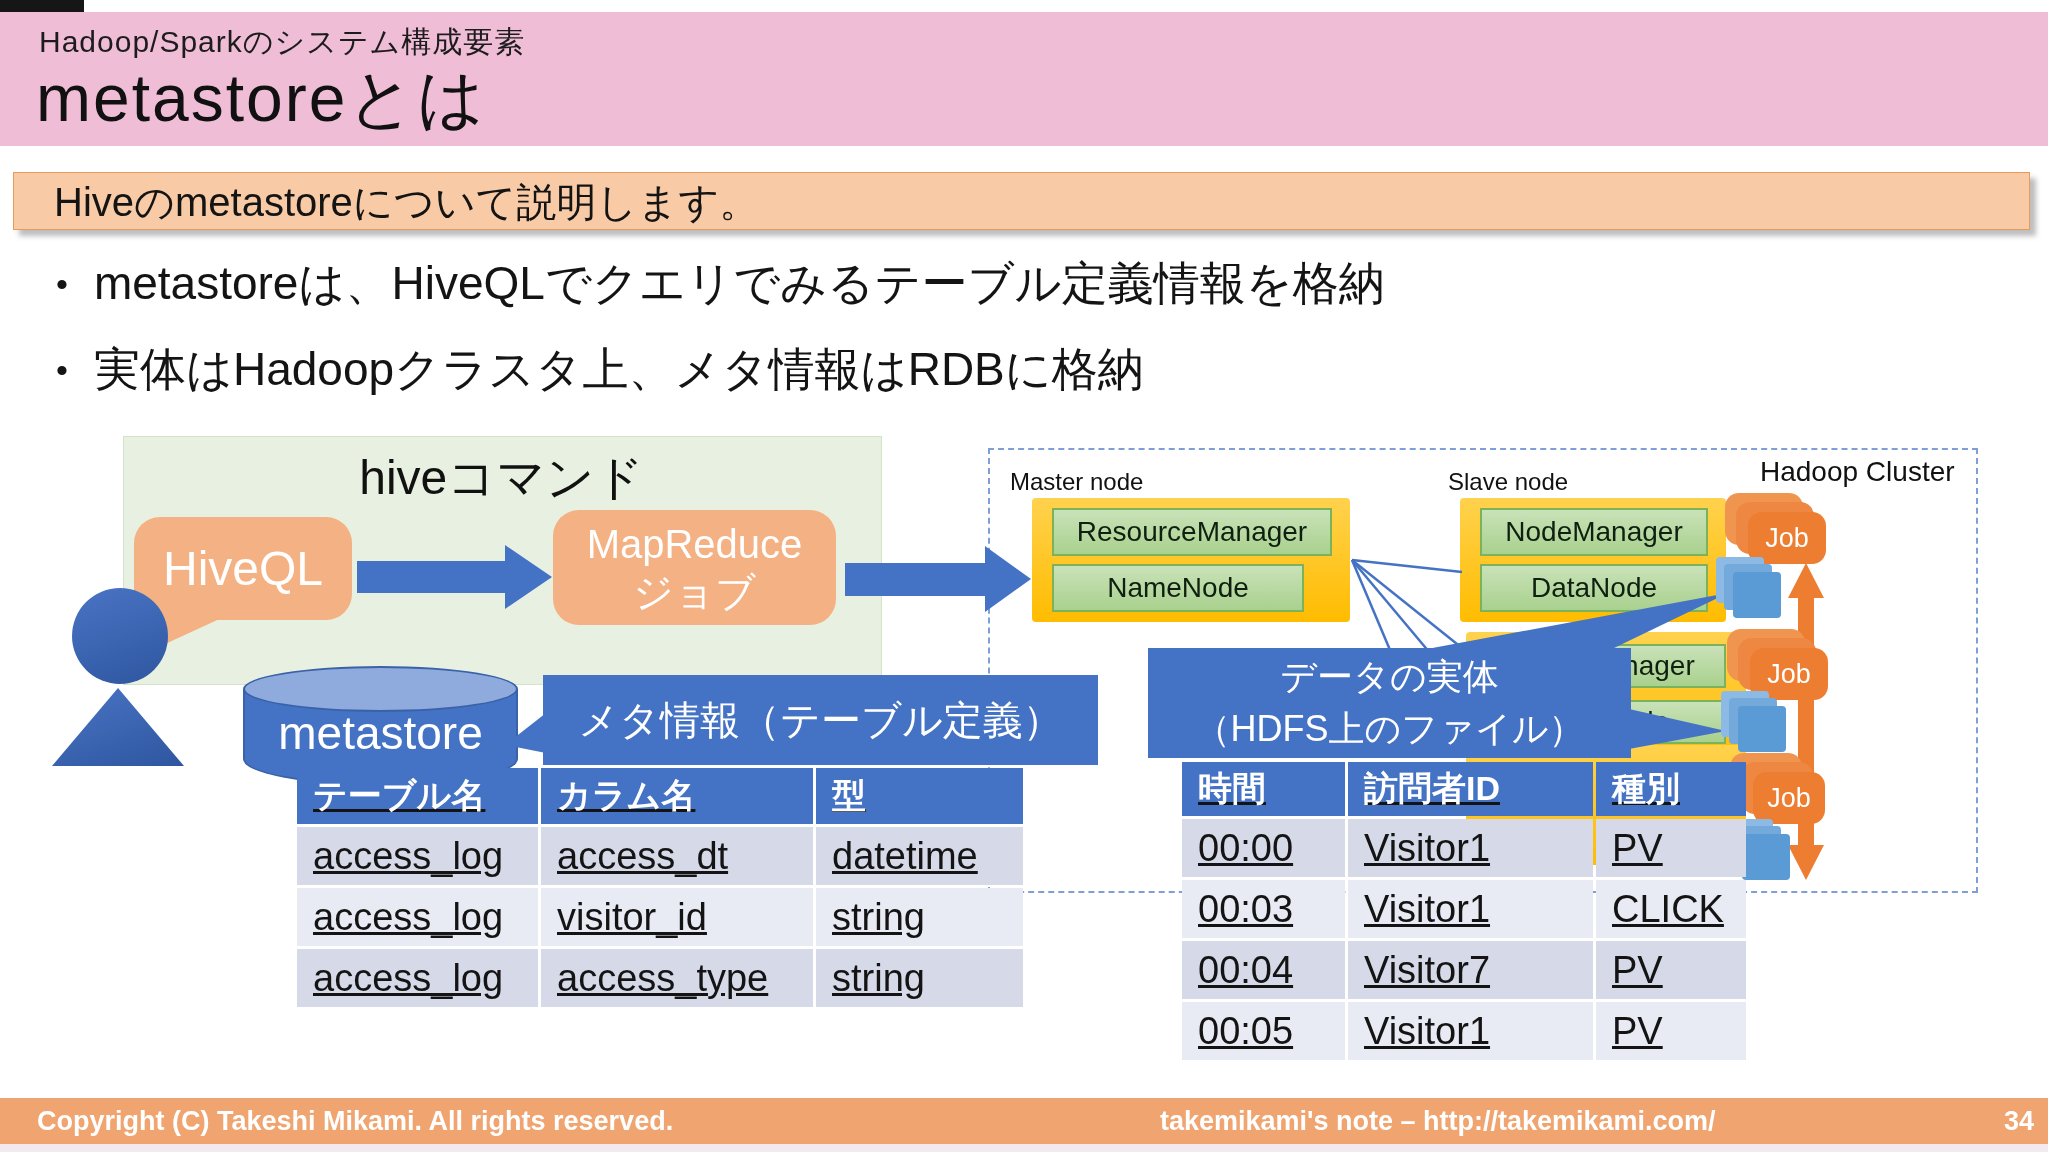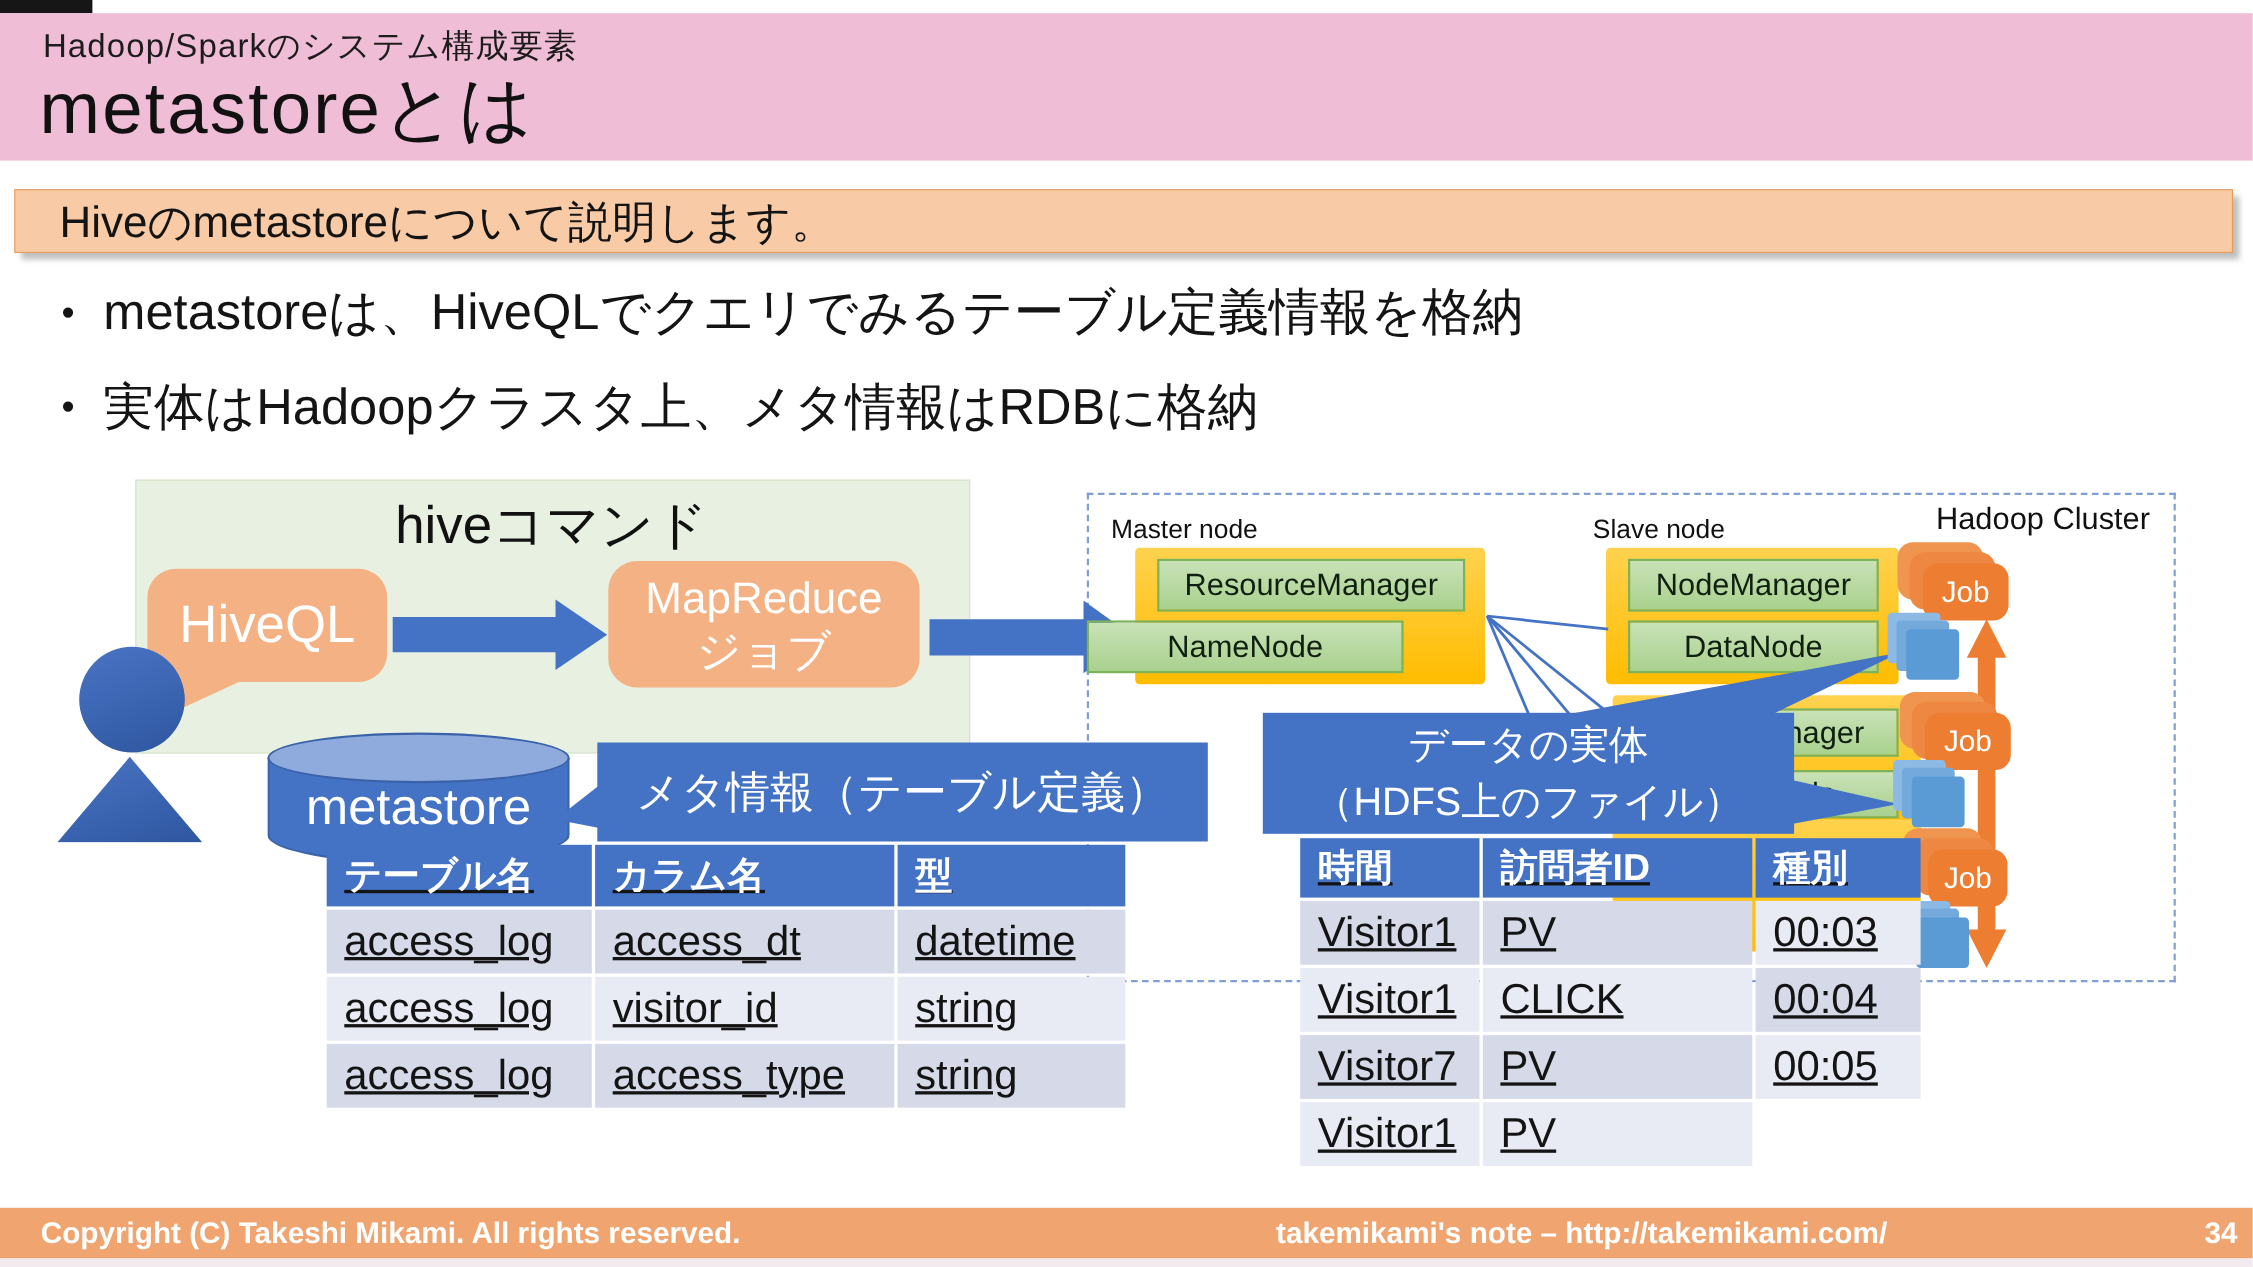--- a/index.html
+++ b/index.html
@@ -58,21 +58,21 @@
   .node-label{font-size:24px;color:#111;}
   #master-label{left:1010px;top:468px;}
   #slave-label{left:1448px;top:468px;}
   .gold{background:linear-gradient(#FFD24E,#FFBC00);border-radius:4px;}
   #master-box{left:1032px;top:498px;width:318px;height:124px;}
   #slave1-box{left:1460px;top:498px;width:266px;height:124px;}
   #slave2-box{left:1466px;top:632px;width:280px;height:128px;}
   #slave3-box{left:1466px;top:745px;width:280px;height:120px;}
   .green-comp{background:linear-gradient(#C9E2B8,#A9D18E);border:2px solid #7CB25A;font-size:28px;color:#102010;box-sizing:border-box;}
   #rm-comp{left:1052px;top:508px;width:280px;height:48px;}
-  #nn-comp{left:988px;top:564px;width:288px;height:48px;}
+  #nn-comp{left:1052px;top:564px;width:252px;height:48px;}
   #nm-comp{left:1480px;top:508px;width:228px;height:48px;}
   #dn-comp{left:1480px;top:564px;width:228px;height:48px;}
   #nm2-comp{left:1486px;top:644px;width:240px;height:44px;}
   #dn2-comp{left:1486px;top:700px;width:240px;height:44px;}
 
   
   .job{background:#ED7D31;border-radius:14px;color:#fff;font-size:27px;
        box-shadow:-12px -10px 0 0 #EE8742,-23px -19px 0 0 #F0954F;}
   #job-1{left:1748px;top:512px;width:78px;height:52px;}
   #job-2{left:1750px;top:648px;width:78px;height:52px;}
@@ -192,20 +192,21 @@
   <div class="td r-light">string</div>
   <div class="td r-dark">access_log</div>
   <div class="td r-dark">access_type</div>
   <div class="td r-dark">string</div>
 </div>
 
 <div class="abs tbl" id="data-table">
   <div class="th">時間</div>
   <div class="th">訪問者ID</div>
   <div class="th">種別</div>
+  <div class="td r-dark">00:00</div>
   <div class="td r-dark">Visitor1</div>
   <div class="td r-dark">PV</div>
   <div class="td r-light">00:03</div>
   <div class="td r-light">Visitor1</div>
   <div class="td r-light">CLICK</div>
   <div class="td r-dark">00:04</div>
   <div class="td r-dark">Visitor7</div>
   <div class="td r-dark">PV</div>
   <div class="td r-light">00:05</div>
   <div class="td r-light">Visitor1</div>

